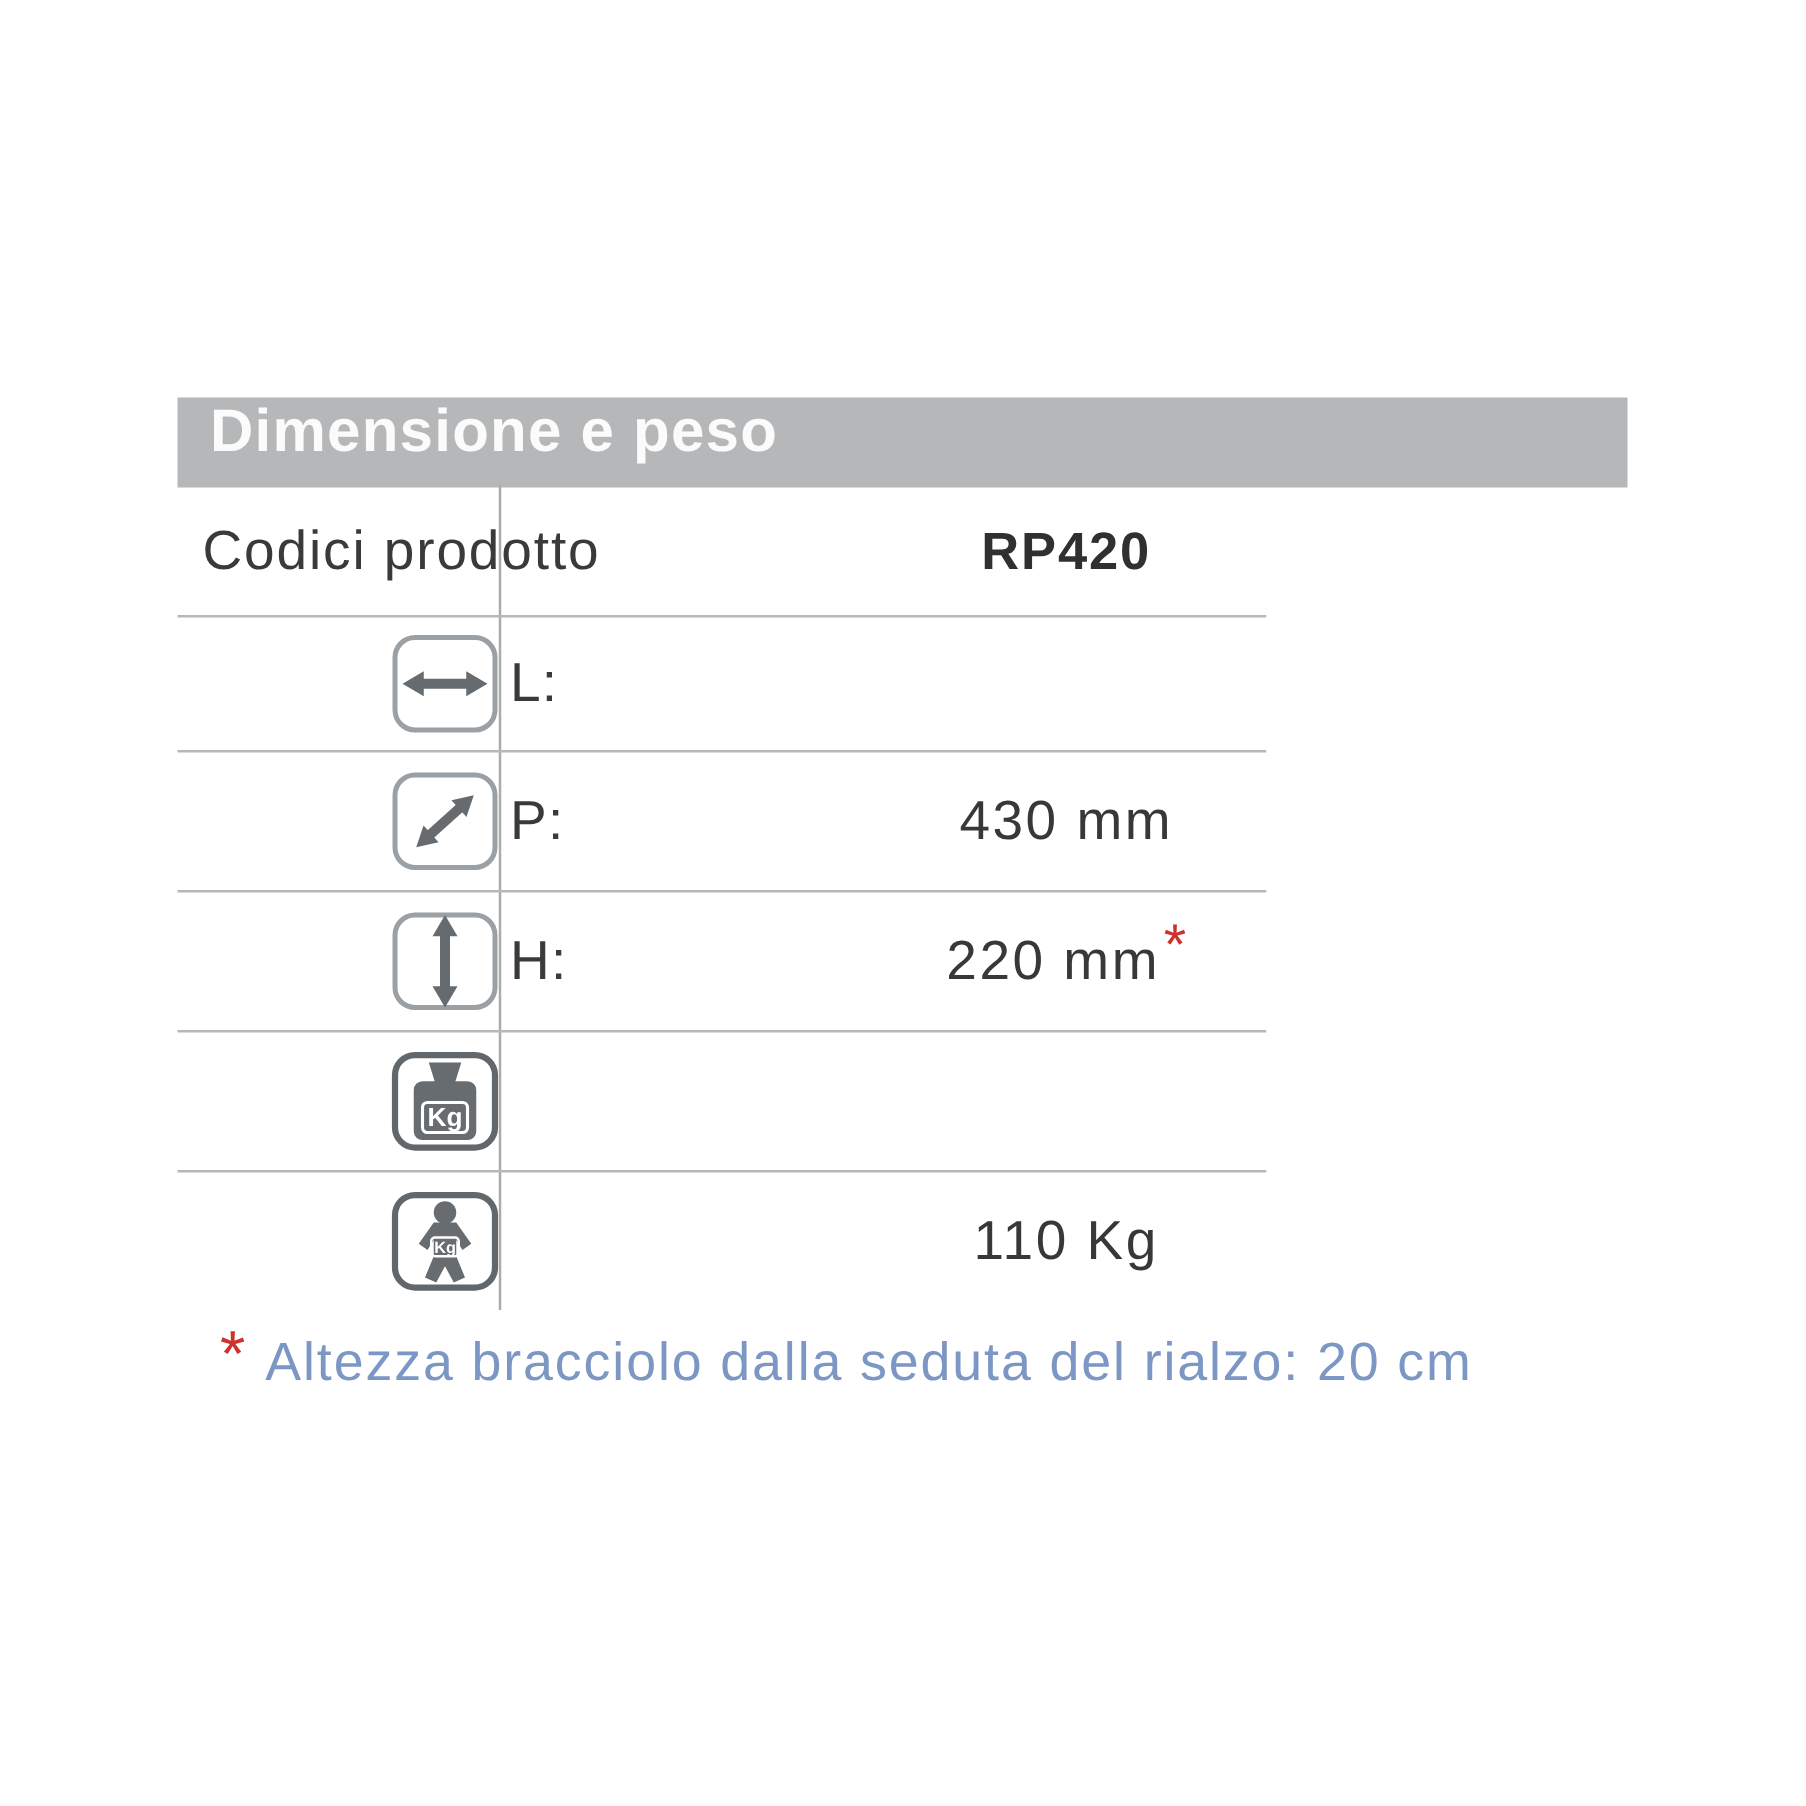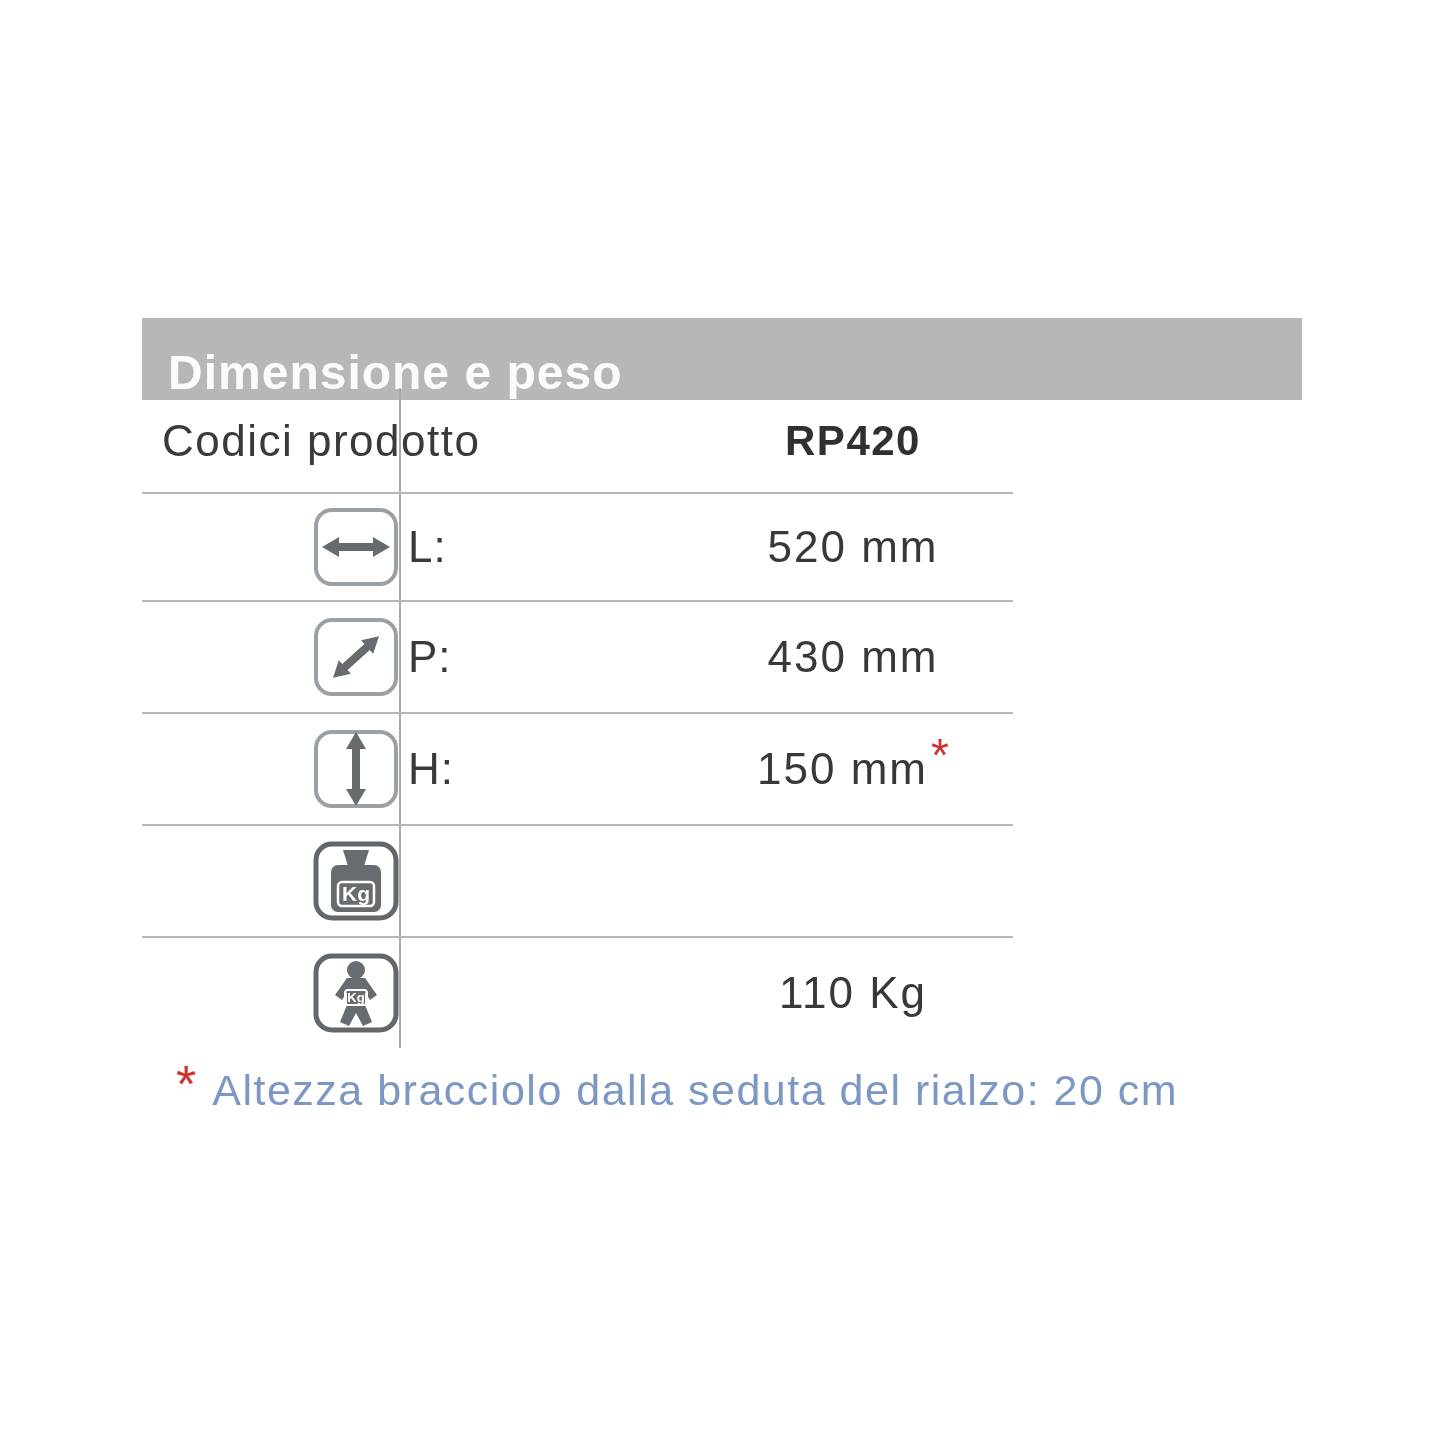--- a/index.html
+++ b/index.html
@@ -21,23 +21,23 @@
     width:1445px;height:1445px;
     font-family:"Liberation Sans", sans-serif;
     color:var(--body-text);
     position:relative;
     overflow:hidden;
   }
   .canvas{position:absolute;inset:0;background:#ffffff;}
 
   
   .header-bar{
-    position:absolute;left:142px;top:318px;width:1160px;height:82px;
+    position:absolute;left:142px;top:318px;width:1160px;height:72px;
     background:var(--header-bg);
-    display:flex;align-items:flex-end;
+    display:flex;align-items:flex-start;
     padding-left:26px;
   }
   .header-bar .title{
     color:var(--header-text);
     font-size:48px;font-weight:600;letter-spacing:1px;
     white-space:nowrap;
   }
 
   
   .row{
@@ -151,24 +151,20 @@
       <svg class="spec-icon" viewBox="0 0 86 80" aria-hidden="true">
         <rect class="icon-box-light" x="3" y="3" width="80" height="74" rx="16"></rect>
         <g class="arrow">
           <line x1="22" y1="40" x2="64" y2="40"></line>
           <polygon points="9,40 26,30 26,50"></polygon>
           <polygon points="77,40 60,30 60,50"></polygon>
         </g>
       </svg>
       <span class="dim-label">L:</span>
     </div>
-    <div class="cell-right">
-      <span class="value">520 mm</span>
-
-    </div>
   </div>
 
   <div class="hline" style="top:600px;"></div>
 
   <div class="row" style="top:601px;height:112px;">
     <div class="cell-left">
       <svg class="spec-icon" viewBox="0 0 86 80" aria-hidden="true">
         <rect class="icon-box-light" x="3" y="3" width="80" height="74" rx="16"></rect>
         <g class="arrow" transform="rotate(-42 43 40)">
           <line x1="24" y1="40" x2="62" y2="40"></line>
@@ -192,21 +188,21 @@
         <rect class="icon-box-light" x="3" y="3" width="80" height="74" rx="16"></rect>
         <g class="arrow" transform="rotate(90 43 40)">
           <line x1="18" y1="40" x2="68" y2="40"></line>
           <polygon points="6,40 23,30 23,50"></polygon>
           <polygon points="80,40 63,30 63,50"></polygon>
         </g>
       </svg>
       <span class="dim-label">H:</span>
     </div>
     <div class="cell-right">
-      <span class="value">150 mm</span>
+      <span class="value">220 mm</span>
       <span class="sup-red">*</span>
     </div>
   </div>
 
   <div class="hline" style="top:824px;"></div>
 
   <div class="row" style="top:825px;height:112px;">
     <div class="cell-left">
       <svg class="spec-icon" viewBox="0 0 86 80" aria-hidden="true">
         <rect class="icon-box-dark" x="3" y="3" width="80" height="74" rx="16"></rect>

